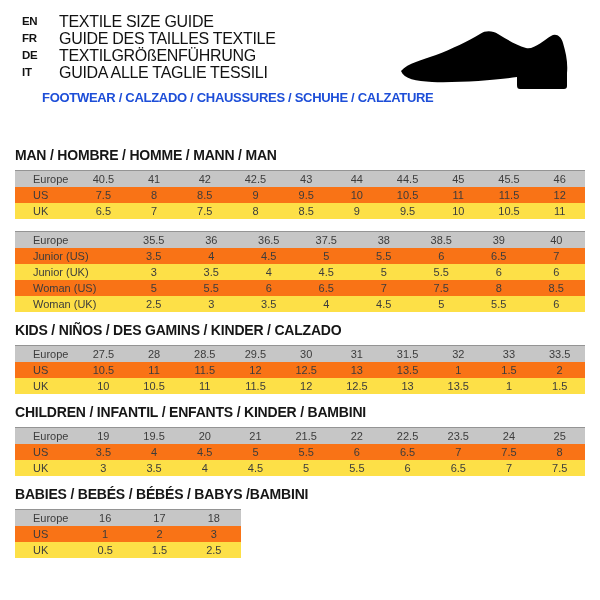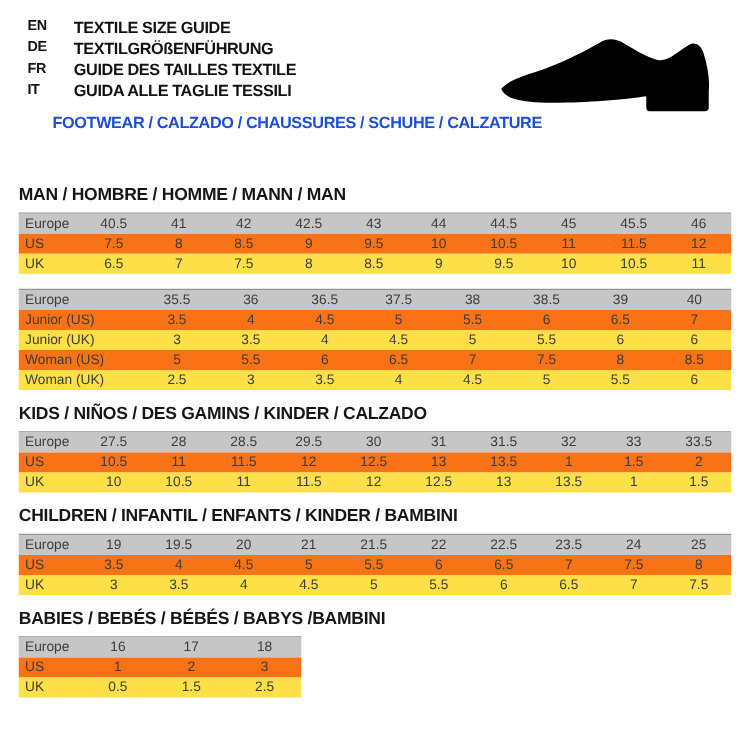--- a/index.html
+++ b/index.html
@@ -13,21 +13,21 @@
   .page { position: relative; width: 600px; height: 516px; }
 
   
   .top-block { padding: 13px 0 0 22px; }
   .lang-row { display: flex; line-height: 17px; }
   .lang-code {
     width: 37px; flex: none;
     font-size: 11.5px; font-weight: bold; color: #121212; letter-spacing: -0.3px;
   }
   .lang-text {
-    font-size: 13px; font-weight: bold; color: #121212; letter-spacing: -0.3px;
+    font-size: 16px; font-weight: normal; color: #121212; letter-spacing: -0.3px;
   }
   .category-line {
     margin: 9px 0 0 20px;
     font-size: 13px; font-weight: bold; color: #1d4ed8; letter-spacing: -0.3px;
     line-height: 15px;
   }
 
   
   .shoe-wrap { position: absolute; left: 398px; top: 26px; width: 176px; height: 66px; }
   .shoe-wrap svg { display: block; width: 100%; height: 100%; }
@@ -38,42 +38,42 @@
   .section-title {
     font-size: 14px; font-weight: bold; color: #161616; letter-spacing: -0.2px;
     line-height: 13px; margin-bottom: 8px; white-space: nowrap;
   }
   .size-table { width: 570px; border-top: 1px solid #949494; }
   .size-table.narrow { width: 226px; }
   .trow { display: flex; height: 16px; line-height: 16px; background: #f97316; }
   .trow.head { background: #c6c6c6; }
   .trow.alt  { background: #fde047; }
   .cell { font-size: 11px; color: #3c3c3c; white-space: nowrap; }
-  .cell.label { width: 45px; flex: none; padding-left: 5px; }
+  .cell.label { width: 45px; flex: none; padding-left: 18px; }
   .size-table.wide-label .cell.label { width: 92px; }
   .cell.val { flex: 1 1 0; text-align: center; }
 </style>
 </head>
 <body>
 
 <div class="page">
 
   <div class="top-block">
     <div id="lang-list">
         <div class="lang-row">
           <span class="lang-code">EN</span>
           <span class="lang-text">TEXTILE SIZE GUIDE</span>
         </div>
         <div class="lang-row">
+          <span class="lang-code">FR</span>
+          <span class="lang-text">GUIDE DES TAILLES TEXTILE</span>
+        </div>
+        <div class="lang-row">
           <span class="lang-code">DE</span>
           <span class="lang-text">TEXTILGRÖßENFÜHRUNG</span>
-        </div>
-        <div class="lang-row">
-          <span class="lang-code">FR</span>
-          <span class="lang-text">GUIDE DES TAILLES TEXTILE</span>
         </div>
         <div class="lang-row">
           <span class="lang-code">IT</span>
           <span class="lang-text">GUIDA ALLE TAGLIE TESSILI</span>
         </div>
       </div>
     <div class="category-line">FOOTWEAR / CALZADO / CHAUSSURES / SCHUHE / CALZATURE</div>
   </div>
 
   <div class="shoe-wrap">

